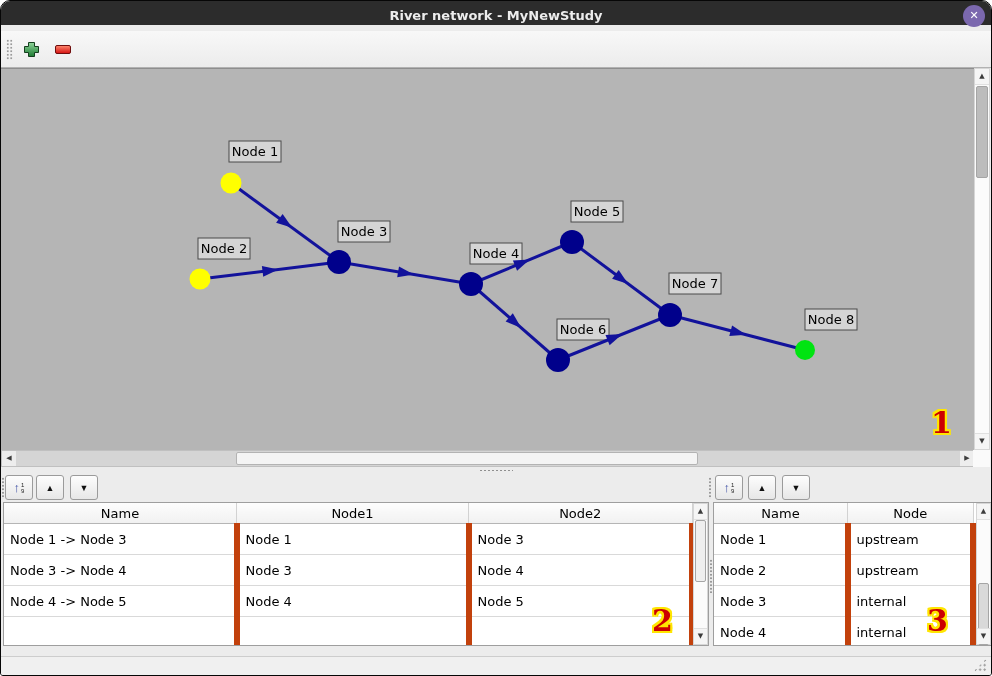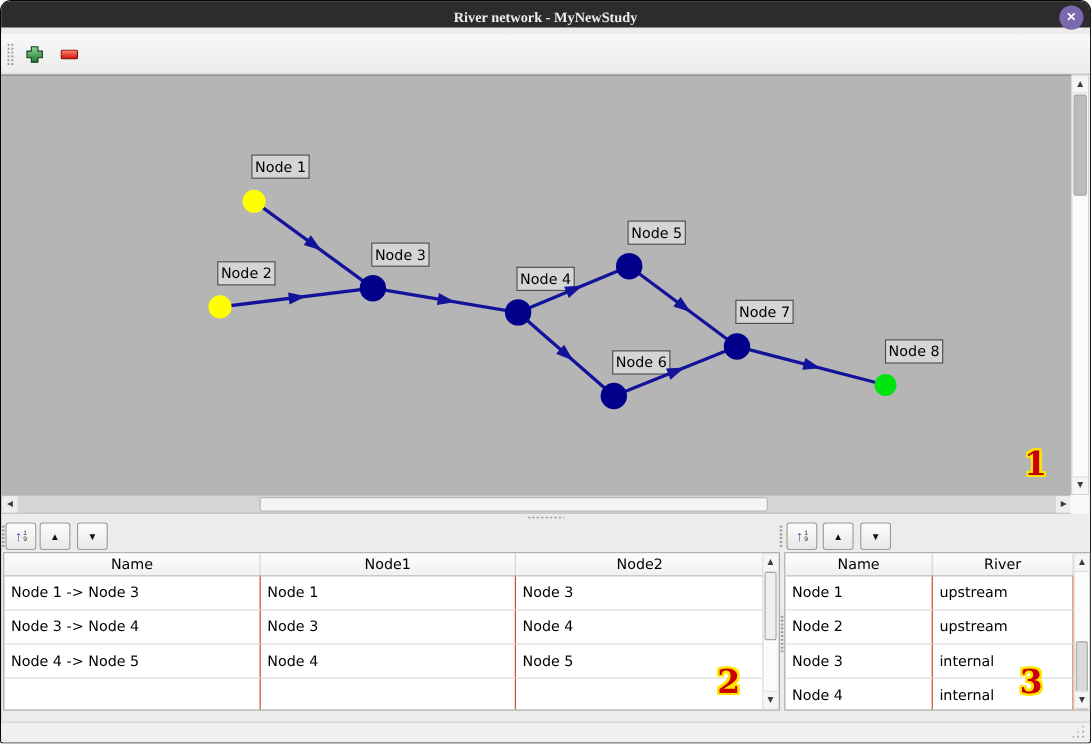--- a/index.html
+++ b/index.html
@@ -1,20 +1,20 @@
 <!DOCTYPE html>
 <html style="--canvas-bg: #b5b5b5; --annot-fill: #cc0000; --annot-outline: #ffe600;"><head>
 <meta charset="utf-8">
 <style>
   html,body{margin:0;padding:0;background:#fff;}
   .window{position:relative;width:992px;height:676px;box-sizing:border-box;
     border:1px solid #060606;border-radius:10px 10px 3px 3px;overflow:hidden;
     background:#ececec;font-family:"DejaVu Sans",sans-serif;}
   
-  .titlebar{position:absolute;top:0;left:0;right:0;height:24px;background:#2c2c2c;font-family:Liberation Serif, serif;}
+  .titlebar{position:absolute;top:0;left:0;right:0;height:24px;background:#2c2c2c;}
   .title{line-height:30px;text-align:center;color:#ededed;font-size:13px;font-weight:bold;}
   .close-btn{position:absolute;right:6px;top:4px;width:22px;height:22px;border-radius:50%;
     background:#7b68ae;color:#fff;text-align:center;line-height:22px;font-size:11px;font-weight:bold;cursor:pointer;}
   
   .toolbar{position:absolute;top:30px;left:0;right:0;height:37px;
     background:linear-gradient(#f8f8f8,#ececec);border-bottom:1px solid #b2b2b2;box-sizing:border-box;}
   .grip{background-image:radial-gradient(circle,#9a9a9a 1px,transparent 1.3px);background-size:3.5px 3.5px;}
   .tb-grip{position:absolute;left:5px;top:8px;width:7px;height:21px;}
   .tb-btn{position:absolute;top:5px;width:26px;height:26px;background:transparent;border:none;padding:0;
     display:flex;align-items:center;justify-content:center;cursor:pointer;}
@@ -60,21 +60,21 @@
   
   .table-frame{position:absolute;top:501px;height:144px;background:#fff;border:1px solid #9e9e9e;
     box-sizing:border-box;overflow:hidden;}
   #reaches-frame{left:2px;width:706px;}
   #nodes-frame{left:712px;width:279px;}
   .grid{border-collapse:collapse;table-layout:fixed;font-size:13px;color:#000;}
   #reaches-frame .grid{width:691px;}
   #nodes-frame .grid{width:262px;}
   .grid th{height:20px;font-weight:normal;background:linear-gradient(#fdfdfd,#f1f1f1);
     border-right:1px solid #d2d2d2;border-bottom:1px solid #b5b5b5;text-align:center;padding:0;}
-  .grid td{height:30px;border-right:1px solid #c2410c;border-bottom:1px solid #d9d9d9;
+  .grid td{height:30px;border-right:6px solid #c2410c;border-bottom:1px solid #d9d9d9;
     padding:0 0 0 6px;white-space:nowrap;overflow:hidden;}
   #reaches-frame th:nth-child(1){width:232px;} #reaches-frame th:nth-child(2){width:231px;}
   #nodes-frame th:nth-child(1){width:133px;}
   .table-vscroll{top:0;bottom:0;right:0;width:15px;}
   
   .statusbar{position:absolute;top:655px;left:0;right:0;bottom:0;background:#f0f0f0;border-top:1px solid #cdcdcd;}
   .resize-grip{position:absolute;right:4px;bottom:3px;width:14px;height:14px;
     background-image:radial-gradient(circle,#9c9c9c 1px,transparent 1.2px);
     background-size:4.6px 4.6px;background-position:bottom right;
     clip-path:polygon(100% 0,100% 100%,0 100%);}
@@ -254,21 +254,21 @@
   </div>
   <div class="annot" style="left:651px;top:604px;">2</div>
 
   <div class="grip" style="position:absolute;left:708px;top:558px;width:4px;height:34px;"></div>
 
   <div class="table-frame" id="nodes-frame">
     <table class="grid">
       <thead>
           <tr>
             <th>Name</th>
-            <th>River</th>
+            <th>Node</th>
           </tr>
         </thead>
       <tbody>
           <tr>
             <td>Node 1</td>
             <td>upstream</td>
           </tr>
           <tr>
             <td>Node 2</td>
             <td>upstream</td>

